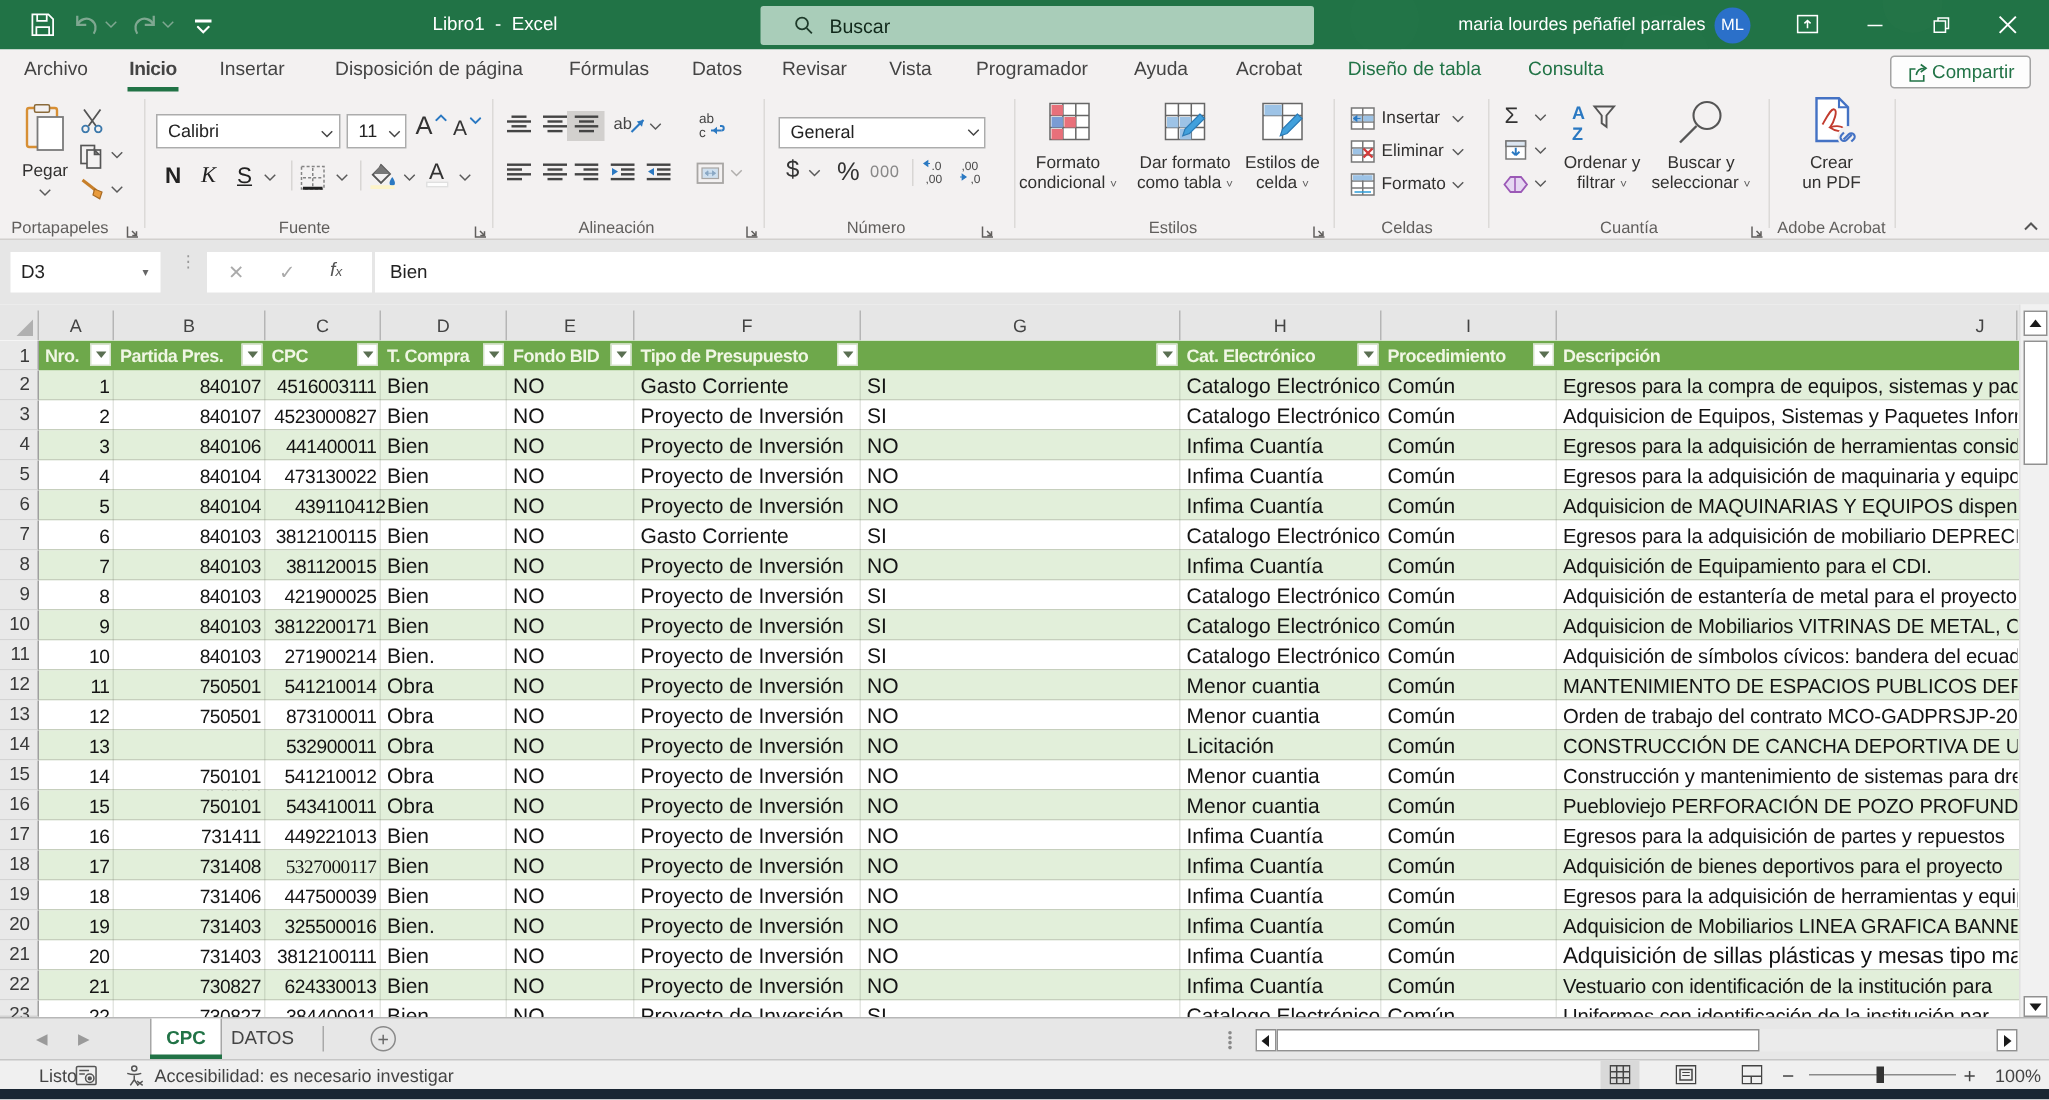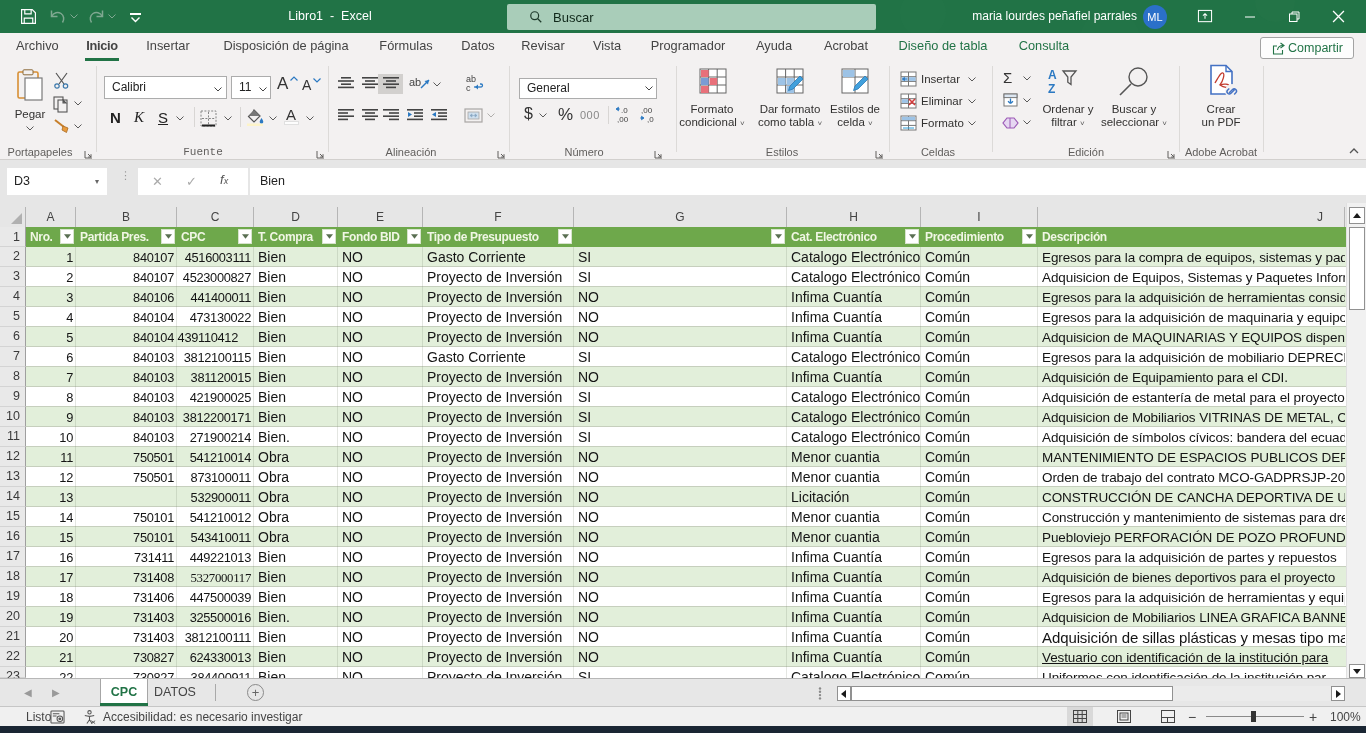--- a/index.html
+++ b/index.html
@@ -129,26 +129,26 @@
 <div class="abs" id="ribbon">
 <div class="gsep" style="left:96px;"></div>
 <div class="gsep" style="left:328px;"></div>
 <div class="gsep" style="left:509px;"></div>
 <div class="gsep" style="left:676px;"></div>
 <div class="gsep" style="left:889px;"></div>
 <div class="gsep" style="left:992px;"></div>
 <div class="gsep" style="left:1179px;"></div>
 <div class="gsep" style="left:1263px;"></div>
 <div class="glabel" style="left:-20px;width:120px;">Portapapeles</div>
-<div class="glabel" style="left:143px;width:120px;font-family:Liberation Mono, monospace;">Fuente</div>
+<div class="glabel" style="left:143px;width:120px;">Fuente</div>
 <div class="glabel" style="left:351px;width:120px;">Alineación</div>
 <div class="glabel" style="left:524px;width:120px;">Número</div>
 <div class="glabel" style="left:722px;width:120px;">Estilos</div>
 <div class="glabel" style="left:878px;width:120px;">Celdas</div>
-<div class="glabel" style="left:1026px;width:120px;">Edición</div>
+<div class="glabel" style="left:1026px;width:120px;">Cuantía</div>
 <div class="glabel" style="left:1161px;width:120px;">Adobe Acrobat</div>
 <svg style="position:absolute;left:84px;top:88px" width="9" height="9" viewBox="0 0 9 9" fill="none" stroke="#605e5c" stroke-width="1">
       <path d="M1 1v7h7"></path>
       <path d="M4 4l3 3M7 4.2V7H4.2"></path>
     </svg>
 <svg style="position:absolute;left:316px;top:88px" width="9" height="9" viewBox="0 0 9 9" fill="none" stroke="#605e5c" stroke-width="1">
       <path d="M1 1v7h7"></path>
       <path d="M4 4l3 3M7 4.2V7H4.2"></path>
     </svg>
 <svg style="position:absolute;left:497px;top:88px" width="9" height="9" viewBox="0 0 9 9" fill="none" stroke="#605e5c" stroke-width="1">
@@ -586,21 +586,21 @@
 <div class="dcell txt" style="left:312px;width:85px;">NO</div>
 <div class="dcell txt" style="left:397px;width:151px;">Proyecto de Inversión</div>
 <div class="dcell txt" style="left:548px;width:213px;">NO</div>
 <div class="dcell txt" style="left:761px;width:134px;">Infima Cuantía</div>
 <div class="dcell txt" style="left:895px;width:117px;">Común</div>
 <div class="dcell txt" style="left:1012px;width:307px;font-size:13.5px;letter-spacing:-0.1px;">Egresos para la adquisición de maquinaria y equipos</div>
 </div>
 <div class="drow" style="top:100px;background:#e2efda;border-bottom:1px solid #c6cfbd;">
 <div class="dcell num" style="left:0px;width:50px;">5</div>
 <div class="dcell num" style="left:50px;width:101px;">840104</div>
-<div class="dcell num" style="left:138px;width:77px;text-align:right;">439110412</div>
+<div class="dcell num" style="left:157px;width:77px;text-align:right;">439110412</div>
 <div class="dcell txt" style="left:228px;width:84px;">Bien</div>
 <div class="dcell txt" style="left:312px;width:85px;">NO</div>
 <div class="dcell txt" style="left:397px;width:151px;">Proyecto de Inversión</div>
 <div class="dcell txt" style="left:548px;width:213px;">NO</div>
 <div class="dcell txt" style="left:761px;width:134px;">Infima Cuantía</div>
 <div class="dcell txt" style="left:895px;width:117px;">Común</div>
 <div class="dcell txt" style="left:1012px;width:307px;font-size:13.5px;letter-spacing:-0.1px;">Adquisicion de MAQUINARIAS Y EQUIPOS dispensad</div>
 </div>
 <div class="drow" style="top:120px;background:#fff;border-bottom:1px solid #c6cfbd;">
 <div class="dcell num" style="left:0px;width:50px;">6</div>
@@ -785,21 +785,21 @@
 <div class="drow" style="top:420px;background:#e2efda;border-bottom:1px solid #c6cfbd;">
 <div class="dcell num" style="left:0px;width:50px;">21</div>
 <div class="dcell num" style="left:50px;width:101px;">730827</div>
 <div class="dcell num" style="left:151px;width:77px;">624330013</div>
 <div class="dcell txt" style="left:228px;width:84px;">Bien</div>
 <div class="dcell txt" style="left:312px;width:85px;">NO</div>
 <div class="dcell txt" style="left:397px;width:151px;">Proyecto de Inversión</div>
 <div class="dcell txt" style="left:548px;width:213px;">NO</div>
 <div class="dcell txt" style="left:761px;width:134px;">Infima Cuantía</div>
 <div class="dcell txt" style="left:895px;width:117px;">Común</div>
-<div class="dcell txt" style="left:1012px;width:307px;font-size:13.5px;letter-spacing:-0.1px;text-decoration:underline;">Vestuario con identificación de la institución para</div>
+<div class="dcell txt" style="left:1012px;width:307px;font-size:13.5px;letter-spacing:-0.1px;">Vestuario con identificación de la institución para</div>
 </div>
 <div class="drow" style="top:440px;background:#fff;border-bottom:1px solid #c6cfbd;">
 <div class="dcell num" style="left:0px;width:50px;">22</div>
 <div class="dcell num" style="left:50px;width:101px;">730827</div>
 <div class="dcell num" style="left:151px;width:77px;">384400911</div>
 <div class="dcell txt" style="left:228px;width:84px;">Bien</div>
 <div class="dcell txt" style="left:312px;width:85px;">NO</div>
 <div class="dcell txt" style="left:397px;width:151px;">Proyecto de Inversión</div>
 <div class="dcell txt" style="left:548px;width:213px;">SI</div>
 <div class="dcell txt" style="left:761px;width:134px;">Catalogo Electrónico</div>

